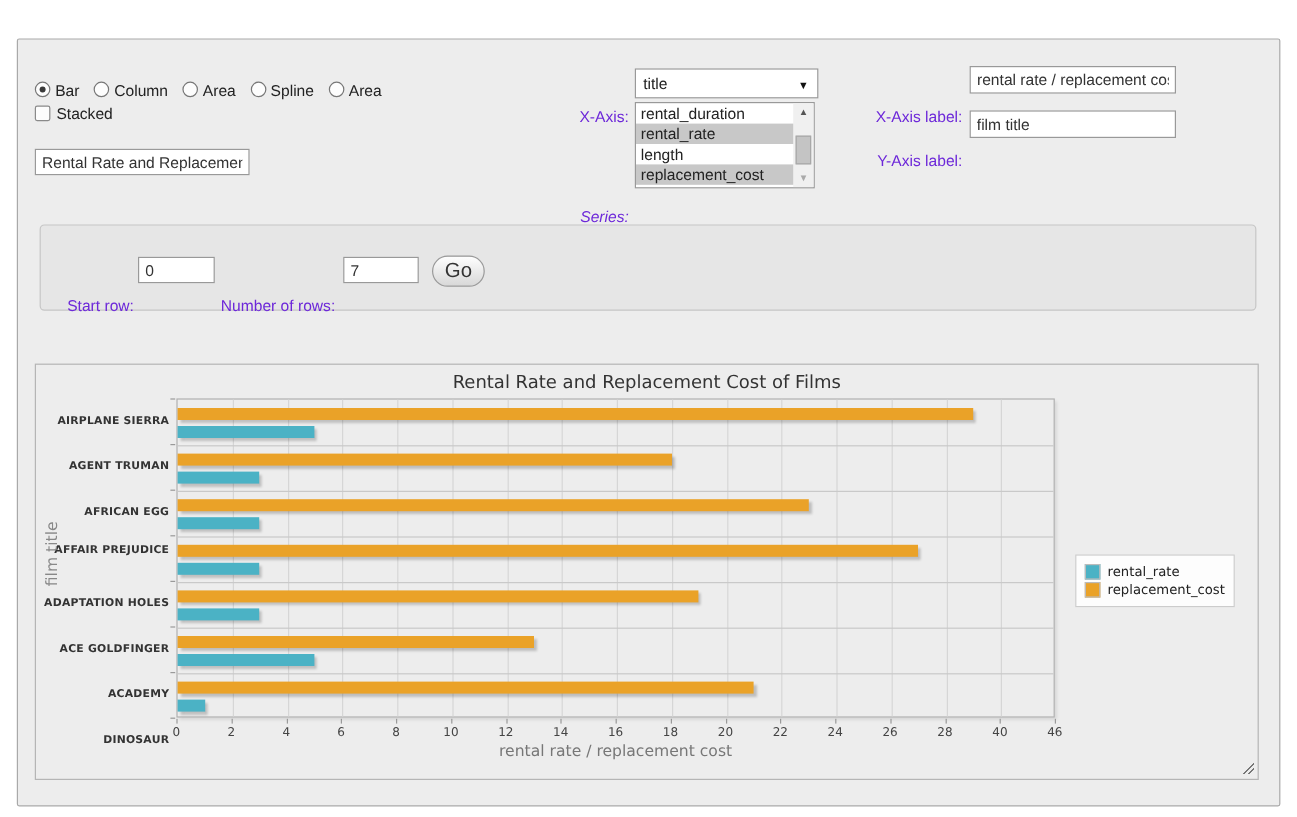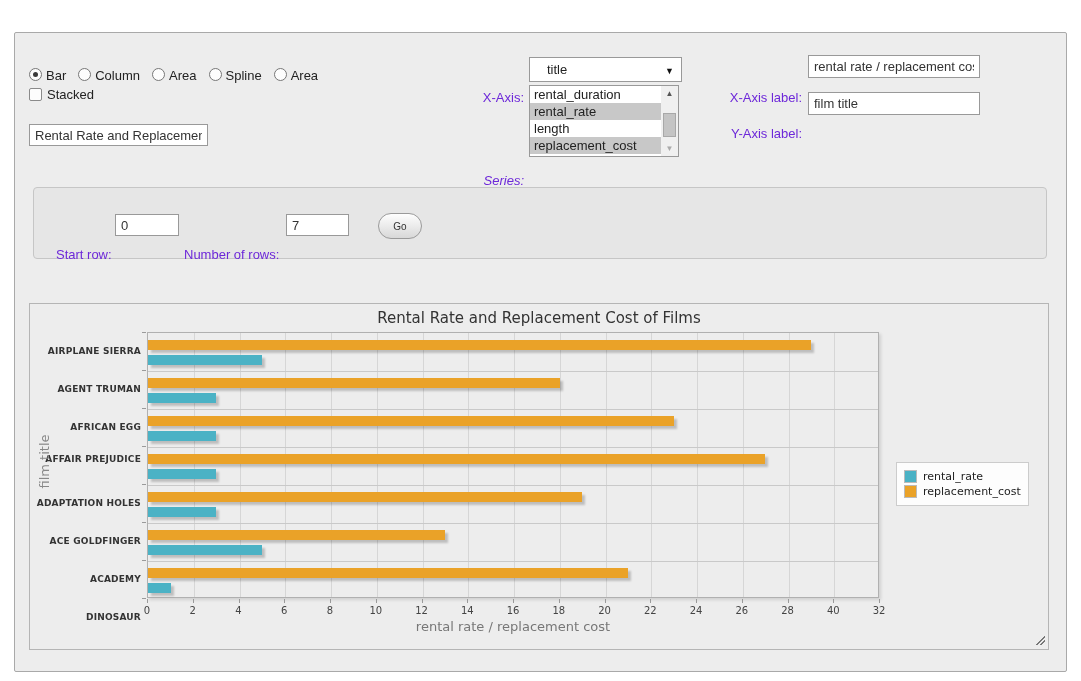--- a/index.html
+++ b/index.html
@@ -26,21 +26,21 @@
                       width:5px; height:5px; border-radius:50%; background:#3a3a3a; }
   #stacked-row { left:29px; top:87px; display:flex; align-items:center; gap:5px; font-size:13px; color:#222; }
   input[type=checkbox] { appearance:none; width:13px; height:13px; border:1px solid #8a8a8a;
                       background:#fdfdfd; border-radius:2px; }
   .txt { border:1px solid #999; background:#fff; font-size:13px; color:#333;
          padding:2px 5px; font-family:"Liberation Sans", sans-serif; }
   #title-input { left:29px; top:124px; width:179px; height:22px; }
   #xaxis-label-text { left:420px; top:61px; width:104px; }
   #xaxis-select { left:529px; top:57px; width:153px; height:25px; background:#fff;
                   border:1px solid #999; font-size:13px; color:#222; display:flex;
-                  align-items:center; padding-left:17px; }
+                  align-items:center; padding-left:6px; }
   #xaxis-select .arrow { position:absolute; right:7px; top:8px; font-size:9px; color:#111; }
   #series-label-text { left:420px; top:144px; width:104px;font-style:italic; }
   #series-list { left:529px; top:85px; width:150px; height:72px; background:#fff;
                  border:1px solid #999; overflow:hidden; }
   .series-opt { height:17px; line-height:17px; font-size:13px; color:#222; padding-left:4px;
                 width:132px; white-space:nowrap; }
   .series-opt.sel { background:#c8c8c8; }
   #series-scrollbar { position:absolute; right:0; top:0; width:17px; height:70px; background:#f0f0f0; }
   .sb-btn { width:17px; height:15px; display:flex; align-items:center; justify-content:center;
             font-size:8px; color:#555; }
@@ -53,23 +53,23 @@
   #yal-input { left:808px; top:92px; width:172px; height:23px; }
 
   
   #rows-panel { left:33px; top:187px; width:1014px; height:72px; background:#e6e6e6;
                 border:1px solid #c6c6c6; border-radius:4px;padding-left:38px; }
   #rows-panel .inner { position:absolute; left:0; top:0; width:100%; height:100%; }
   #start-row-label { left:22px; top:30px; }
   #start-row-input { left:81px; top:26px; width:64px; height:22px; }
   #num-rows-label  { left:150px; top:30px; }
   #num-rows-input  { left:252px; top:26px; width:63px; height:22px; }
-  #go-button { left:344px; top:25px; width:44px; height:26px; border-radius:14px;
+  #go-button { left:326px; top:25px; width:44px; height:26px; border-radius:14px;
                border:1px solid #9a9a9a; background:linear-gradient(#fefefe,#d8d8d8);
-               font-size:10px; color:#333; font-family:"Liberation Sans", sans-serif;
+               font-size:17px; color:#333; font-family:"Liberation Sans", sans-serif;
                display:flex; align-items:center; justify-content:center; cursor:pointer;text-align:right; }
 
   
   #chart-box { left:29px; top:303px; width:1020px; height:347px; background:#ededed;
                border:1px solid #b5b5b5; font-family:"DejaVu Sans", sans-serif; }
   #chart-title { left:0; top:5px; width:100%; text-align:center; font-size:15px; color:#333; }
   #plot { left:117px; top:28px; width:732px; height:266px; border:1px solid #b0b0b0;
           background:#ededed; box-shadow:2px 2px 3px rgba(0,0,0,0.12); }
   .vgrid { position:absolute; top:0; bottom:0; width:1px; background:#d6d6d6; }
   .hgrid { position:absolute; left:0; right:0; height:1px; background:#c9c9c9; }
@@ -231,21 +231,21 @@
         <div class="xtick-label" style="left: 605.25px;">22</div>
         <div class="xtick-mark" style="left: 666px;"></div>
         <div class="xtick-label" style="left: 651px;">24</div>
         <div class="xtick-mark" style="left: 711.75px;"></div>
         <div class="xtick-label" style="left: 696.75px;">26</div>
         <div class="xtick-mark" style="left: 757.5px;"></div>
         <div class="xtick-label" style="left: 742.5px;">28</div>
         <div class="xtick-mark" style="left: 803.25px;"></div>
         <div class="xtick-label" style="left: 788.25px;">40</div>
         <div class="xtick-mark" style="left: 849px;"></div>
-        <div class="xtick-label" style="left: 834px;">32</div>
+        <div class="xtick-label" style="left: 834px;">46</div>
       </div>
     <div id="ycats">
         <div class="ycat-label" style="top: 28px; height: 38px; line-height: 38px;">AIRPLANE SIERRA</div>
         <div class="ycat-label" style="top: 66px; height: 38px; line-height: 38px;">AGENT TRUMAN</div>
         <div class="ycat-label" style="top: 104px; height: 38px; line-height: 38px;">AFRICAN EGG</div>
         <div class="ycat-label" style="top: 136px; height: 38px; line-height: 38px;">AFFAIR PREJUDICE</div>
         <div class="ycat-label" style="top: 180px; height: 38px; line-height: 38px;">ADAPTATION HOLES</div>
         <div class="ycat-label" style="top: 218px; height: 38px; line-height: 38px;">ACE GOLDFINGER</div>
         <div class="ycat-label" style="top: 256px; height: 38px; line-height: 38px;">ACADEMY DINOSAUR</div>
         <div class="ytick-mark" style="top: 28px;"></div>

